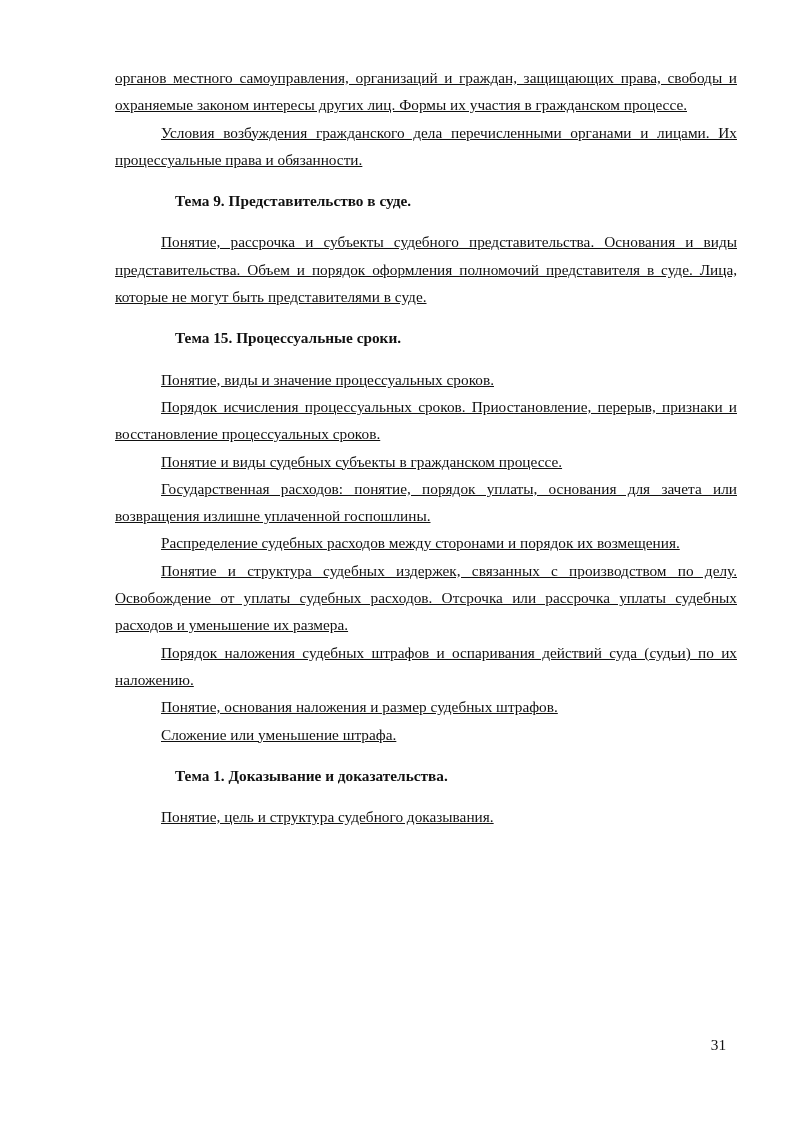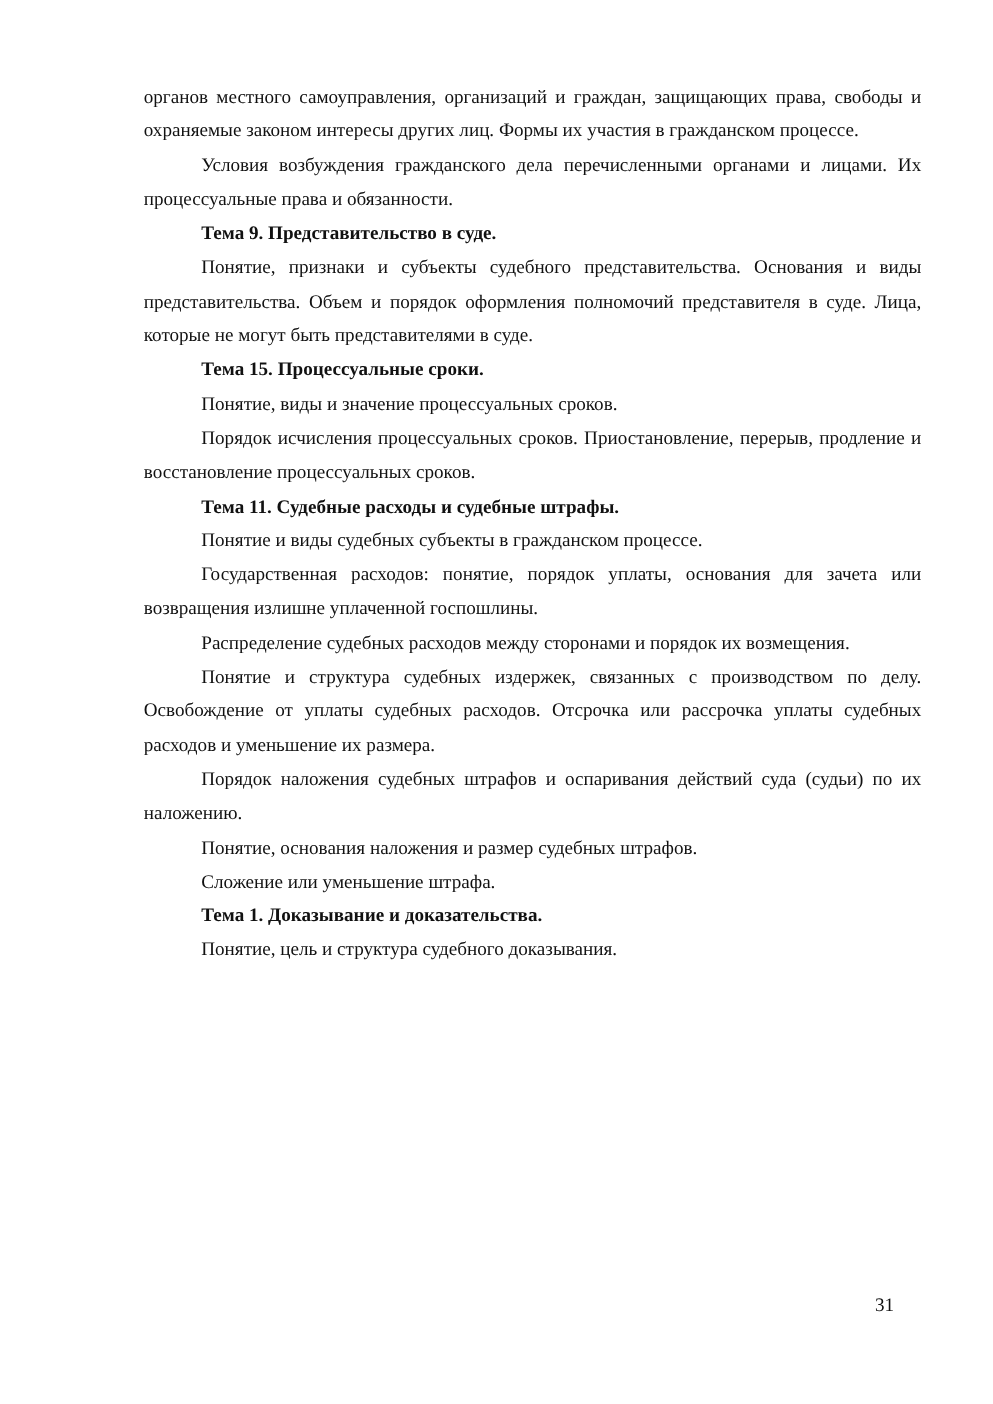--- a/index.html
+++ b/index.html
@@ -11,50 +11,50 @@
       width: 622px;
       font-family: "Liberation Serif", serif;
       font-size: 15.3px;
       line-height: 27.3px;
       color: #111111;
     }
     .p {
       margin: 0;
       text-align: justify;
       text-indent: 46px;
+      text-decoration: underline;
     }
     .p.noindent { text-indent: 0; }
     .h {
-      margin: 0;
+      margin: 14px;
       font-weight: bold;
       text-indent: 46px;
     }
     .page-number {
       position: absolute;
       left: 700px;
       top: 1036px;
       width: 37px;
-      text-align: left;
+      text-align: center;
       font-family: "Liberation Serif", serif;
       font-size: 15.3px;
       color: #111111;
     }
   </style>
 </head>
 <body>
 
 <div class="page">
   <p class="p noindent">органов местного самоуправления, организаций и граждан, защищающих права, свободы и охраняемые законом интересы других лиц. Формы их участия в гражданском процессе.</p>
   <p class="p">Условия возбуждения гражданского дела перечисленными органами и лицами. Их процессуальные права и обязанности.</p>
   <p class="h">Тема 9. Представительство в суде.</p>
-  <p class="p">Понятие, признаки и субъекты судебного представительства. Основания и виды представительства. Объем и порядок оформления полномочий представителя в суде. Лица, которые не могут быть представителями в суде.</p>
+  <p class="p">Понятие, рассрочка и субъекты судебного представительства. Основания и виды представительства. Объем и порядок оформления полномочий представителя в суде. Лица, которые не могут быть представителями в суде.</p>
   <p class="h">Тема 15. Процессуальные сроки.</p>
   <p class="p">Понятие, виды и значение процессуальных сроков.</p>
-  <p class="p">Порядок исчисления процессуальных сроков. Приостановление, перерыв, продление и восстановление процессуальных сроков.</p>
-  <p class="h">Тема 11. Судебные расходы и судебные штрафы.</p>
+  <p class="p">Порядок исчисления процессуальных сроков. Приостановление, перерыв, признаки и восстановление процессуальных сроков.</p>
   <p class="p">Понятие и виды судебных субъекты в гражданском процессе.</p>
   <p class="p">Государственная расходов: понятие, порядок уплаты, основания для зачета или возвращения излишне уплаченной госпошлины.</p>
   <p class="p">Распределение судебных расходов между сторонами и порядок их возмещения.</p>
   <p class="p">Понятие и структура судебных издержек, связанных с производством по делу. Освобождение от уплаты судебных расходов. Отсрочка или рассрочка уплаты судебных расходов и уменьшение их размера.</p>
   <p class="p">Порядок наложения судебных штрафов и оспаривания действий суда (судьи) по их наложению.</p>
   <p class="p">Понятие, основания наложения и размер судебных штрафов.</p>
   <p class="p">Сложение или уменьшение штрафа.</p>
   <p class="h">Тема 1. Доказывание и доказательства.</p>
   <p class="p">Понятие, цель и структура судебного доказывания.</p>
 </div>

